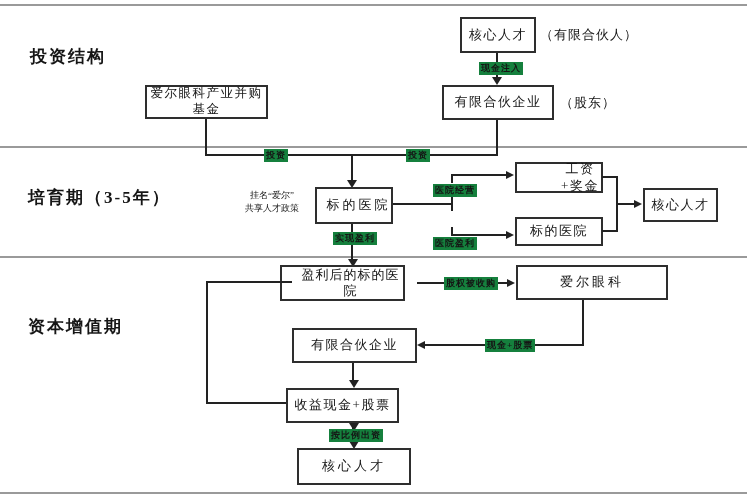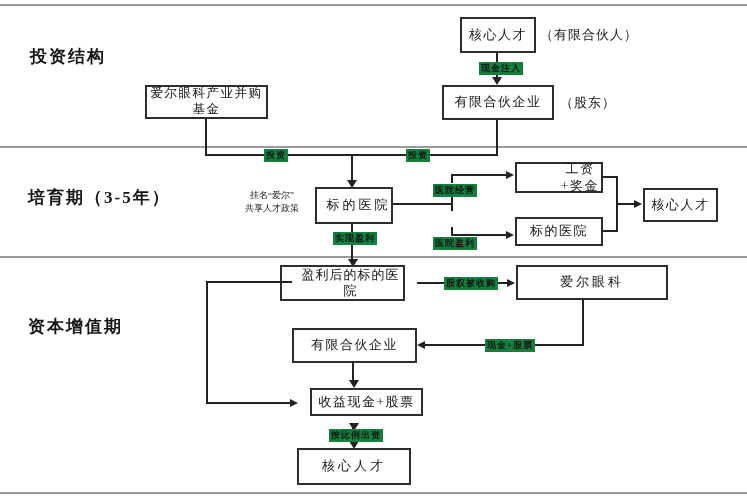--- a/index.html
+++ b/index.html
@@ -127,21 +127,21 @@
   <div class="box" style="left:292px;top:328px;width:125px;height:35px;">有限合伙企业</div>
 
   <div class="hline" style="left:207px;top:281px;width:85px;"></div>
   <div class="vline" style="left:206px;top:281px;height:123px;"></div>
   <div class="hline" style="left:206px;top:402px;width:85px;"></div>
   <div class="arr right" style="left:290px;top:399px;"></div>
 
   <div class="vline" style="left:352px;top:363px;height:19px;"></div>
   <div class="arr down" style="left:349px;top:380px;"></div>
 
-  <div class="box" style="left:310px;top:388px;width:113px;height:28px;">收益现金+股票</div>
+  <div class="box" style="left:286px;top:388px;width:113px;height:35px;">收益现金+股票</div>
 
   <div class="vline" style="left:352px;top:423px;height:20px;"></div>
   <div class="arr down" style="left:349px;top:423px;"></div>
   <div class="elabel" style="left:329px;top:429px;">按比例出资</div>
   <div class="arr down" style="left:349px;top:441px;"></div>
 
   <div class="box" style="left:297px;top:448px;width:114px;height:37px;letter-spacing:3px;">核心人才</div>
 
 </div>
 

